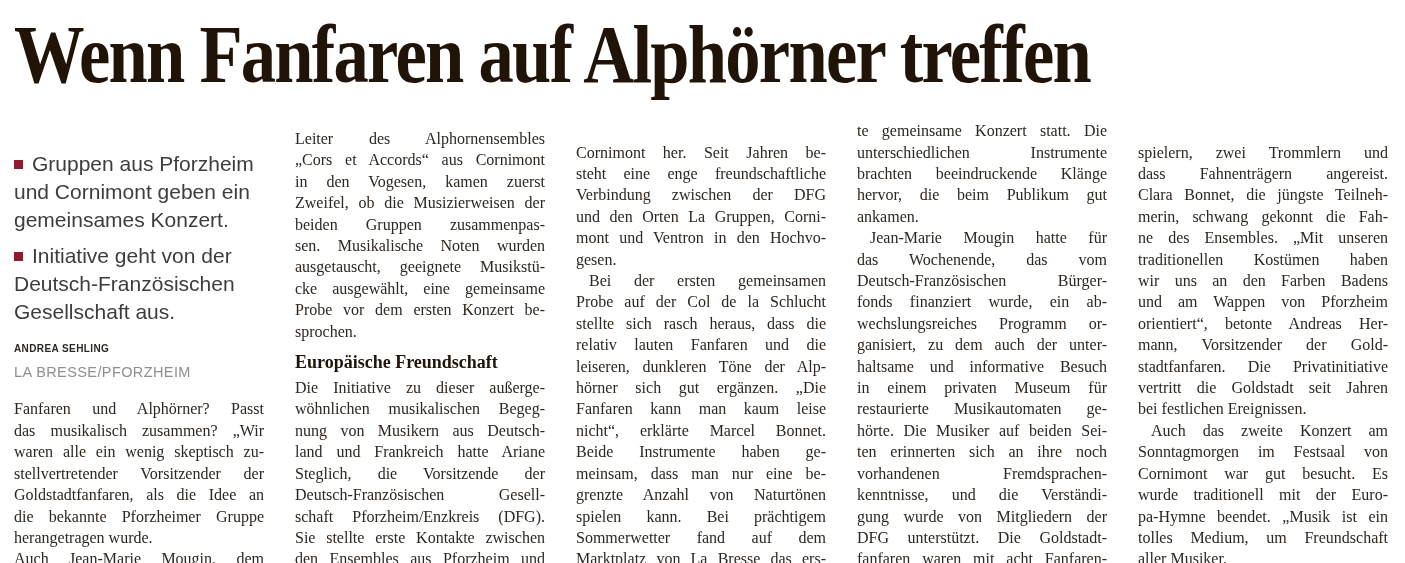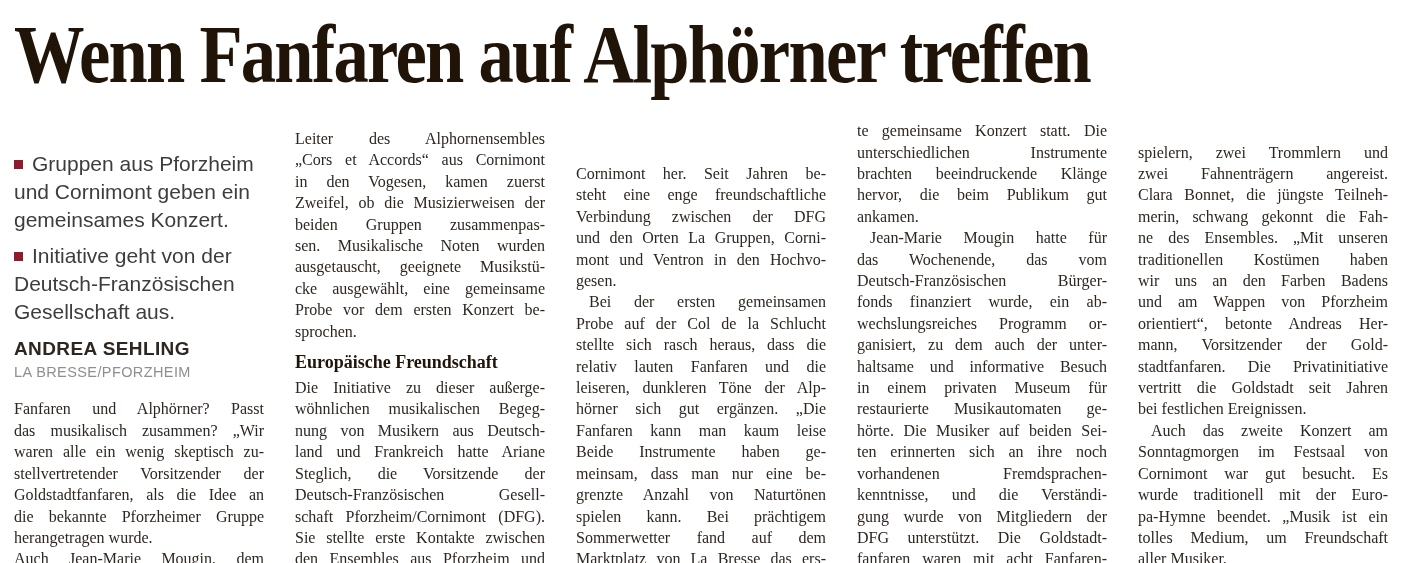--- a/index.html
+++ b/index.html
@@ -73,21 +73,21 @@
     display: inline-block;
     width: 9px;
     height: 9px;
     background: var(--accent, #8f1c2d);
     margin-right: 9px;
     transform: translateY(-2px);
   }
   .byline {
     font-family: "Liberation Sans", sans-serif;
     font-weight: 700;
-    font-size: 19px;
+    font-size: 10px;
     line-height: 18px;
     letter-spacing: 0.4px;
     color: var(--body-ink, #2e2620);
     margin-top: 14px;
   }
   .dateline {
     font-family: "Liberation Sans", sans-serif;
     font-size: 14.5px;
     line-height: 18px;
     letter-spacing: 0.4px;
@@ -136,41 +136,42 @@
           <div class="bl">cke ausgewählt, eine gemeinsame</div>
           <div class="bl">Probe vor dem ersten Konzert be-</div>
           <div class="bl end">sprochen.</div>
           <div class="subhead">Europäische Freundschaft</div>
           <div class="bl">Die Initiative zu dieser außerge-</div>
           <div class="bl">wöhnlichen musikalischen Begeg-</div>
           <div class="bl">nung von Musikern aus Deutsch-</div>
           <div class="bl">land und Frankreich hatte Ariane</div>
           <div class="bl">Steglich, die Vorsitzende der</div>
           <div class="bl">Deutsch-Französischen Gesell-</div>
-          <div class="bl">schaft Pforzheim/Cornimont (DFG).</div>
+          <div class="bl">schaft Pforzheim/Enzkreis (DFG).</div>
           <div class="bl">Sie stellte erste Kontakte zwischen</div>
           <div class="bl">den Ensembles aus Pforzheim und</div>
         </div>
     </div>
 
     <div class="col">
       <div class="body" style="margin-top:15px">
           <div class="bl">Cornimont her. Seit Jahren be-</div>
           <div class="bl">steht eine enge freundschaftliche</div>
           <div class="bl">Verbindung zwischen der DFG</div>
           <div class="bl">und den Orten La Gruppen, Corni-</div>
           <div class="bl">mont und Ventron in den Hochvo-</div>
           <div class="bl end">gesen.</div>
           <div class="bl ind">Bei der ersten gemeinsamen</div>
           <div class="bl">Probe auf der Col de la Schlucht</div>
           <div class="bl">stellte sich rasch heraus, dass die</div>
           <div class="bl">relativ lauten Fanfaren und die</div>
           <div class="bl">leiseren, dunkleren Töne der Alp-</div>
           <div class="bl">hörner sich gut ergänzen. „Die</div>
           <div class="bl">Fanfaren kann man kaum leise</div>
+          <div class="bl">nicht“, erklärte Marcel Bonnet.</div>
           <div class="bl">Beide Instrumente haben ge-</div>
           <div class="bl">meinsam, dass man nur eine be-</div>
           <div class="bl">grenzte Anzahl von Naturtönen</div>
           <div class="bl">spielen kann. Bei prächtigem</div>
           <div class="bl">Sommerwetter fand auf dem</div>
           <div class="bl">Marktplatz von La Bresse das ers-</div>
         </div>
     </div>
 
     <div class="col">
@@ -195,21 +196,21 @@
           <div class="bl">kenntnisse, und die Verständi-</div>
           <div class="bl">gung wurde von Mitgliedern der</div>
           <div class="bl">DFG unterstützt. Die Goldstadt-</div>
           <div class="bl">fanfaren waren mit acht Fanfaren-</div>
         </div>
     </div>
 
     <div class="col">
       <div class="body" style="margin-top:0">
           <div class="bl">spielern, zwei Trommlern und</div>
-          <div class="bl">zwei Fahnenträgern angereist.</div>
+          <div class="bl">dass Fahnenträgern angereist.</div>
           <div class="bl">Clara Bonnet, die jüngste Teilneh-</div>
           <div class="bl">merin, schwang gekonnt die Fah-</div>
           <div class="bl">ne des Ensembles. „Mit unseren</div>
           <div class="bl">traditionellen Kostümen haben</div>
           <div class="bl">wir uns an den Farben Badens</div>
           <div class="bl">und am Wappen von Pforzheim</div>
           <div class="bl">orientiert“, betonte Andreas Her-</div>
           <div class="bl">mann, Vorsitzender der Gold-</div>
           <div class="bl">stadtfanfaren. Die Privatinitiative</div>
           <div class="bl">vertritt die Goldstadt seit Jahren</div>

